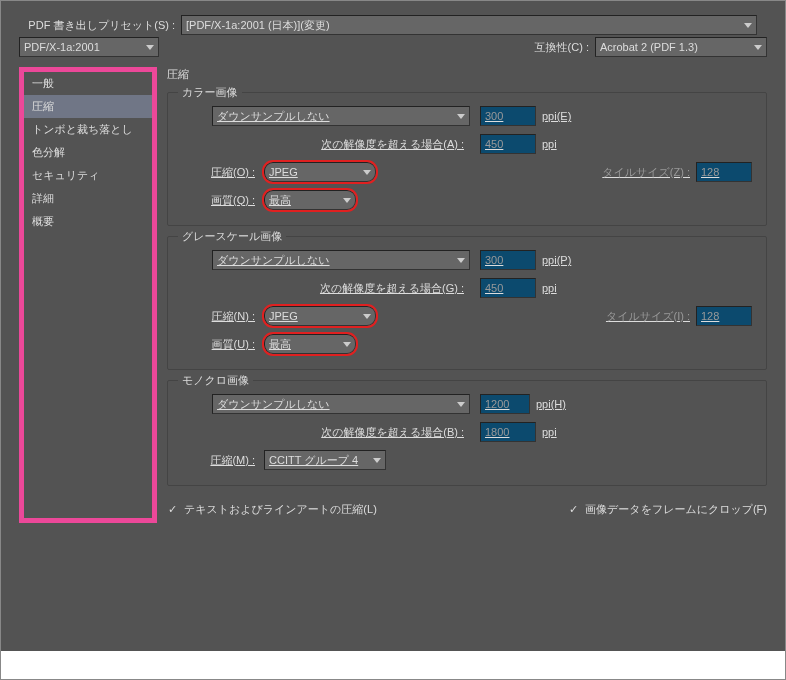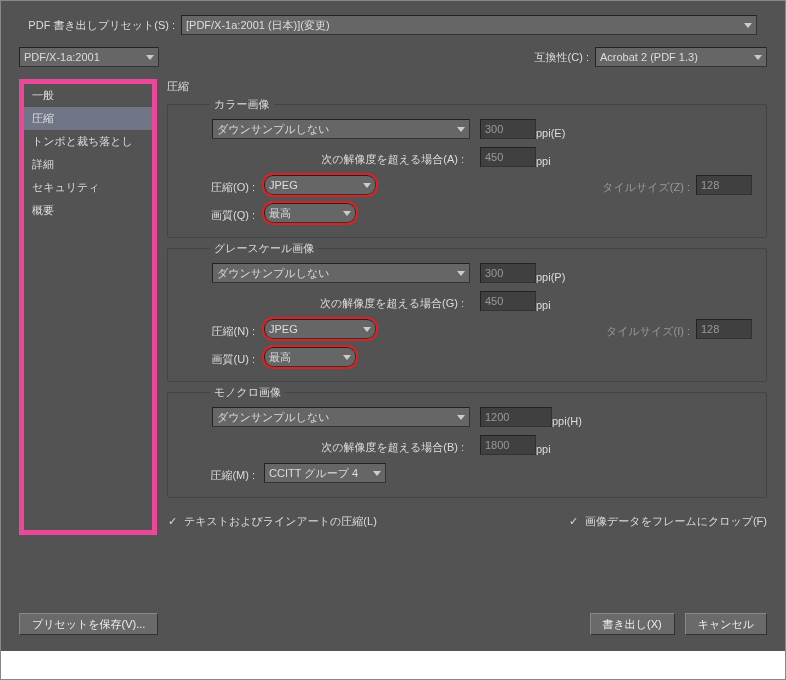--- a/index.html
+++ b/index.html
@@ -1,45 +1,45 @@
 <!DOCTYPE html>
 <html><head>
 <meta charset="utf-8">
 <style>
 * { box-sizing: border-box; margin: 0; padding: 0; font-family: "Meiryo UI", "MS PGothic", sans-serif; font-size: 11px; }
 body { background: #fff; width: 786px; height: 680px; overflow: hidden; }
 .window { width: 786px; height: 680px; background: #fff; border: 1px solid #888; }
 .titlebar { height: 28px; background: linear-gradient(#fdfdfd,#e8eff7); display: flex; align-items: center; padding: 0 8px; border-bottom: 1px solid #aaa; color: #222; }
 .content { background: #535353; height: calc(100% - 28px); padding: 14px 18px; color: #ddd; position: relative; }
 
-.row { display: flex; align-items: center; margin-bottom: 12px; }
+.row { display: flex; align-items: center; margin-bottom: 2px; }
 .lbl-right { text-align: right; padding-right: 6px; white-space: nowrap; }
 
 .select, .textfield { background: #666; border: 1px solid #333; border-top-color: #222; border-left-color: #222; height: 20px; color: #ddd; padding: 0 4px; display: inline-flex; align-items: center; position: relative; }
 .select { padding-right: 18px; }
 .select::after { content: ''; position: absolute; right: 4px; top: 7px; border-left: 4px solid transparent; border-right: 4px solid transparent; border-top: 5px solid #ccc; }
-.textfield { background: #404040; }
+.textfield { background: #0c4a6e; }
 .textfield.disabled { color: #999; }
 .highlight { outline: 2px solid #e02020; outline-offset: 0; border-radius: 9px; }
 
 .main { display: flex; margin-top: 10px; gap: 10px; }
 .sidebar { width: 138px; border: 5px solid #ec4899; background: #535353; height: 456px; }
 .sidebar-item { padding: 4px 8px; color: #ddd; cursor: default; }
 .sidebar-item.selected { background: #707686; }
 
 .panel { flex: 1; }
 .panel-title { color: #ddd; margin-bottom: 10px; }
 
 .fieldset { border: 1px solid #444; border-radius: 2px; padding: 12px 14px 8px; margin-bottom: 10px; position: relative; }
-.fieldset .legend { position: absolute; top: -8px; left: 10px; background: #535353; padding: 0 4px; color: #ddd; margin-left: 32px; }
-
-.form-row { display: flex; align-items: flex-end; margin-bottom: 6px; min-height: 22px; }
+.fieldset .legend { position: absolute; top: -8px; left: 10px; background: #535353; padding: 0 4px; color: #ddd; }
+
+.form-row { display: flex; align-items: center; margin-bottom: 6px; min-height: 22px; text-decoration: underline; }
 .form-row .col-compress-label { width: 82px; text-align: right; padding-right: 9px; white-space: nowrap; }
 .gap-small { width: 10px; }
-.inline-label { padding-right: 6px; white-space: nowrap; }
+.inline-label { padding-left: 6px; padding-right: 6px; white-space: nowrap; }
 .dim { color: #999; }
 
 .checkbox-row { display: flex; align-items: center; gap: 6px; margin-top: 6px; }
 .check { display: inline-block; width: 11px; height: 11px; color: #ddd; text-align: center; line-height: 10px; }
 .check-row-container { display: flex; justify-content: space-between; margin-top: 6px; }
 
 .footer { position: absolute; left: 18px; right: 18px; bottom: 16px; display: flex; align-items: center; justify-content: space-between; }
 .btn { background: #6a6a6a; border: 1px solid #333; border-top-color: #888; border-left-color: #888; color: #eee; height: 22px; padding: 0 12px; display: inline-flex; align-items: center; }
 .footer-right { display: flex; gap: 10px; }
 </style>
@@ -65,22 +65,23 @@
       <div class="select" style="width:172px">
           <span>Acrobat 2 (PDF 1.3)</span>
         </div>
     </div>
 
     <div class="main">
       <div class="sidebar">
         <div class="sidebar-item">一般</div>
         <div class="sidebar-item selected">圧縮</div>
         <div class="sidebar-item">トンボと裁ち落とし</div>
+        <div class="sidebar-item">色分解</div>
+        <div class="sidebar-item">セキュリティ</div>
         <div class="sidebar-item">詳細</div>
-        <div class="sidebar-item">セキュリティ</div>
         <div class="sidebar-item">概要</div>
       </div>
 
       <div class="panel">
         <div class="panel-title">圧縮</div>
 
         <div class="fieldset">
           <div class="legend">カラー画像</div>
           <div class="form-row">
             <div style="width:30px"></div>
@@ -163,21 +164,21 @@
         </div>
 
         <div class="fieldset">
           <div class="legend">モノクロ画像</div>
           <div class="form-row">
             <div style="width:30px"></div>
             <div class="select" style="width:258px">
                 <span>ダウンサンプルしない</span>
               </div>
             <div class="gap-small"></div>
-            <div class="textfield disabled" style="width:72px">
+            <div class="textfield disabled" style="width:50px">
                 <span>1200</span>
               </div>
             <span class="inline-label">ppi(H)</span>
           </div>
           <div class="form-row">
             <div style="width:30px"></div>
             <div style="width:258px;text-align:right;padding-right:6px">次の解像度を超える場合(B) :</div>
             <div class="gap-small"></div>
             <div class="textfield disabled" style="width:56px">
                 <span>1800</span>
@@ -199,28 +200,15 @@
           </div>
           <div class="checkbox-row">
             <span class="check">✓</span>
             <span>画像データをフレームにクロップ(F)</span>
           </div>
         </div>
 
       </div>
     </div>
 
-    <div class="footer">
-      <div class="btn">
-          <span>プリセットを保存(V)...</span>
-        </div>
-      <div class="footer-right">
-        <div class="btn">
-            <span>書き出し(X)</span>
-          </div>
-        <div class="btn">
-            <span>キャンセル</span>
-          </div>
-      </div>
-    </div>
 
   </div>
 </div>
 
 </body></html>

